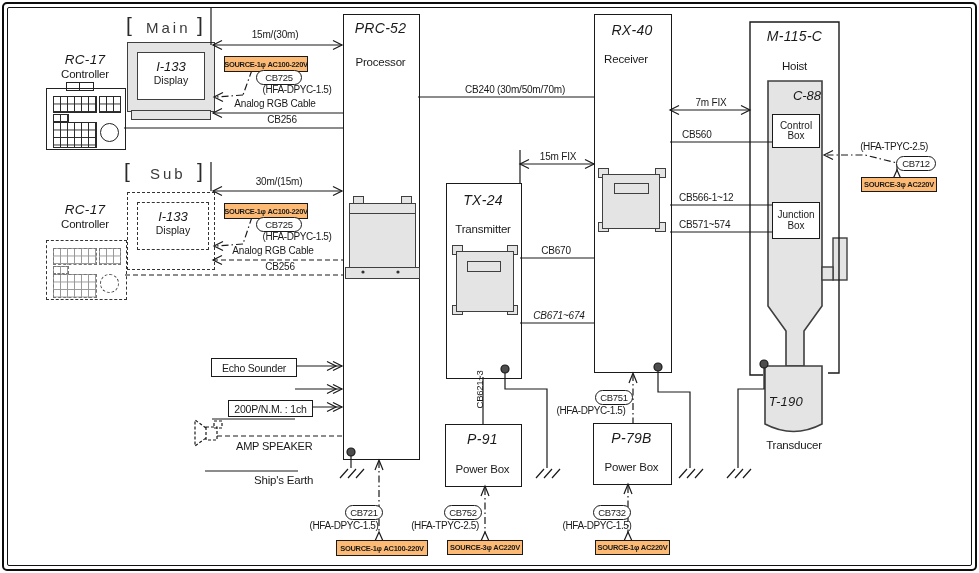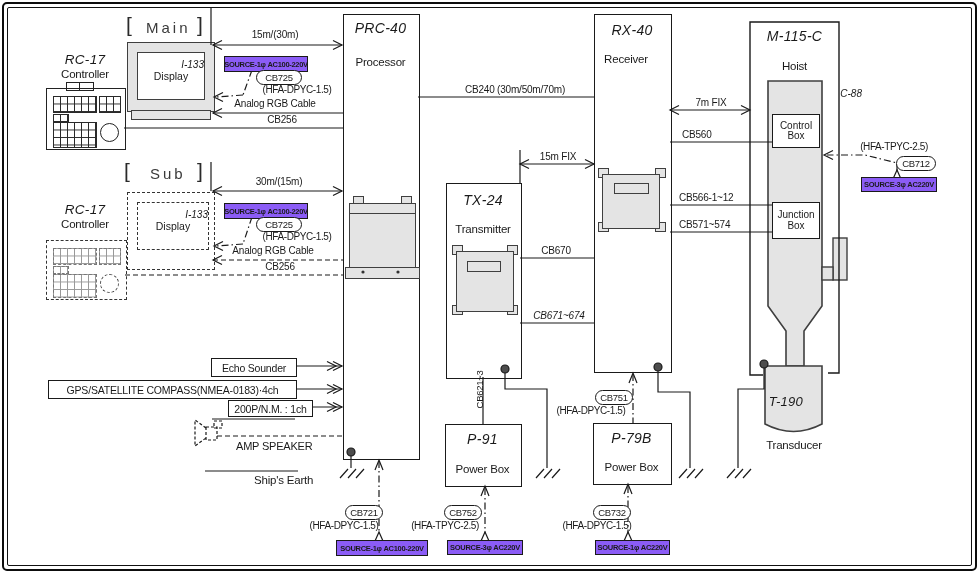--- a/index.html
+++ b/index.html
@@ -8,27 +8,27 @@
   .abs{position:absolute;}
   .frame-outer{inset:2px;border:2px solid #0d0d0d;border-radius:5px;z-index:0;}
   .frame-inner{inset:7px;border:1px solid #111;border-radius:2px;z-index:0;}
   svg.layer{position:absolute;left:0;top:0;pointer-events:none;}
   .under{z-index:1;}
   .over{z-index:5;}
   .z2{z-index:2;}
   .z10{z-index:10;}
   .ubox{border:1.6px solid #1a1a1a;background:#fff;}
   .model{font-style:italic;font-size:14px;text-align:center;letter-spacing:.3px;white-space:nowrap;}
-  .model-sm{font-style:italic;font-size:10px;text-align:right;white-space:nowrap;padding-left:16px;}
+  .model-sm{font-style:italic;font-size:13px;text-align:center;white-space:nowrap;}
   .ulabel{font-size:11.5px;text-align:center;white-space:nowrap;letter-spacing:-.2px;}
   .cab{font-size:10px;text-align:center;white-space:nowrap;letter-spacing:-.2px;}
   .cab-l{font-size:10px;text-align:left;white-space:nowrap;letter-spacing:-.2px;}
   .oval{border:1.1px solid #1a1a1a;border-radius:8px;background:#fff;font-size:9.5px;
         display:flex;align-items:center;justify-content:center;white-space:nowrap;letter-spacing:-.3px;}
-  .srcbox{border:1.1px solid #1a1a1a;background:#8b5cf6;font-size:7.5px;font-weight:700;
+  .srcbox{border:1.1px solid #1a1a1a;background:#fdba74;font-size:7.5px;font-weight:700;
           display:flex;align-items:center;justify-content:center;white-space:nowrap;letter-spacing:-.3px;}
   .inbox{border:1.3px solid #1a1a1a;background:#fff;font-size:10.5px;
          display:flex;align-items:center;justify-content:center;white-space:nowrap;letter-spacing:-.2px;}
   .gray{background:#e4e4e4;border:1.5px solid #3f3f3f;}
   .grayd{background:#fff;border:1.4px dashed #333;}
   .screen{background:#fff;border:1.5px solid #3f3f3f;text-align:center;}
   .screend{background:#fff;border:1.3px dashed #333;text-align:center;}
   .kb{border:1.4px solid #222;background:#fff;}
   .kbd{border:1.4px dashed #333;background:#fff;}
   .grid{border:1px solid #2a2a2a;background-image:linear-gradient(#2a2a2a 1px,transparent 1px),
@@ -109,21 +109,21 @@
   </div>
 
   <div class="abs cab z10" style="left:247px;top:176px;width:64px;">30m/(15m)</div>
   <div class="abs srcbox z10" style="left:224px;top:203px;width:82px;height:14px;">SOURCE-1φ AC100-220V</div>
   <div class="abs oval z10" style="left:256px;top:217px;width:44px;height:13px;">CB725</div>
   <div class="abs wire z10" style="left:258px;top:231px;width:78px;">(HFA-DPYC-1.5)</div>
   <div class="abs cab z10" style="left:226px;top:245px;width:94px;">Analog RGB Cable</div>
   <div class="abs cab z10" style="left:260px;top:261px;width:40px;">CB256</div>
 
   <div class="abs ubox z2" style="left:343px;top:14px;width:75px;height:444px;"></div>
-  <div class="abs model z10" style="left:343px;top:20px;width:75px;">PRC-40</div>
+  <div class="abs model z10" style="left:343px;top:20px;width:75px;">PRC-52</div>
   <div class="abs ulabel z10" style="left:343px;top:56px;width:75px;">Processor</div>
   <div class="abs gray z2" style="left:353px;top:196px;width:9px;height:8px;"></div>
   <div class="abs gray z2" style="left:401px;top:196px;width:9px;height:8px;"></div>
   <div class="abs gray z2" style="left:349px;top:203px;width:65px;height:10px;"></div>
   <div class="abs gray z2" style="left:349px;top:213px;width:65px;height:55px;"></div>
   <div class="abs gray z2" style="left:345px;top:267px;width:73px;height:10px;"></div>
 
   <div class="abs ubox z2" style="left:446px;top:183px;width:74px;height:194px;"></div>
   <div class="abs model z10" style="left:446px;top:192px;width:74px;">TX-24</div>
   <div class="abs ulabel z10" style="left:446px;top:223px;width:74px;">Transmitter</div>
@@ -184,21 +184,20 @@
   <div class="abs srcbox z10" style="left:595px;top:540px;width:73px;height:13px;">SOURCE-1φ AC220V</div>
 
   <div class="abs oval z10" style="left:595px;top:390px;width:36px;height:13px;text-align:center;">CB751</div>
   <div class="abs wire z10" style="left:551px;top:405px;width:80px;">(HFA-DPYC-1.5)</div>
 
   <div class="abs wire z10" style="left:848px;top:141px;width:92px;">(HFA-TPYC-2.5)</div>
   <div class="abs oval z10" style="left:896px;top:156px;width:38px;height:13px;">CB712</div>
   <div class="abs srcbox z10" style="left:861px;top:177px;width:74px;height:13px;">SOURCE-3φ AC220V</div>
 
   <div class="abs inbox z10" style="left:211px;top:358px;width:84px;height:17px;">Echo Sounder</div>
-  <div class="abs inbox z10" style="left:48px;top:380px;width:247px;height:17px;">GPS/SATELLITE COMPASS(NMEA-0183)·4ch</div>
   <div class="abs inbox z10" style="left:212px;top:400px;width:83px;height:15px;margin-left:16px;">200P/N.M. : 1ch</div>
   <div class="abs io-label z10" style="left:236px;top:440px;">AMP SPEAKER</div>
   <div class="abs io-label z10" style="left:254px;top:474px;font-size:11.5px;">Ship's Earth</div>
 
   <svg class="layer over" width="979" height="573" fill="none" stroke="#1a1a1a" stroke-width="1.2">
 
     <path d="M211,8 V45"></path>
     <path d="M213,45 H342"></path>
     <polyline points="222,40.5 213,45 222,49.5"></polyline>
     <polyline points="333,40.5 342,45 333,49.5"></polyline>

